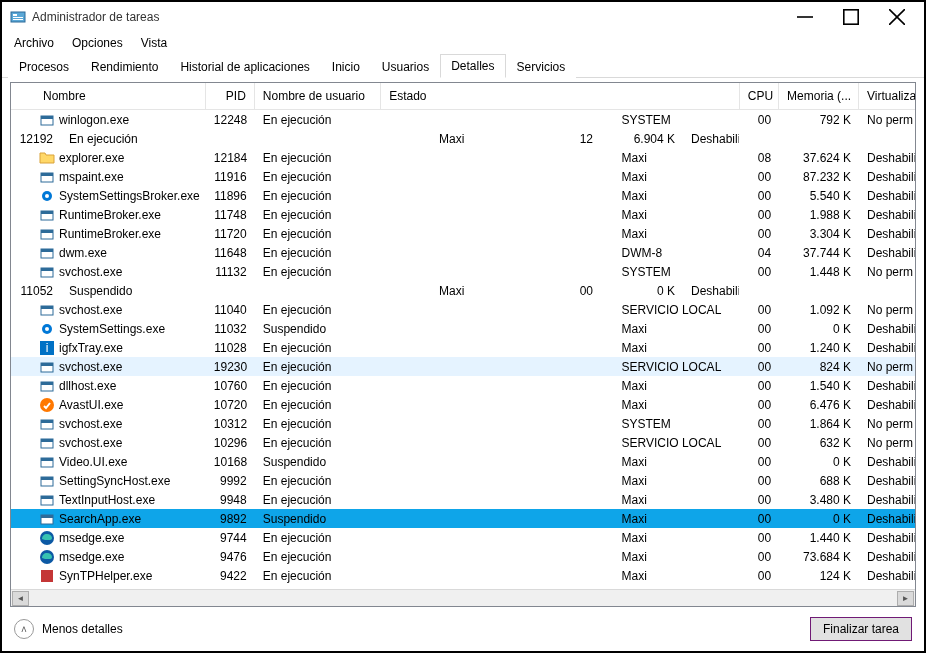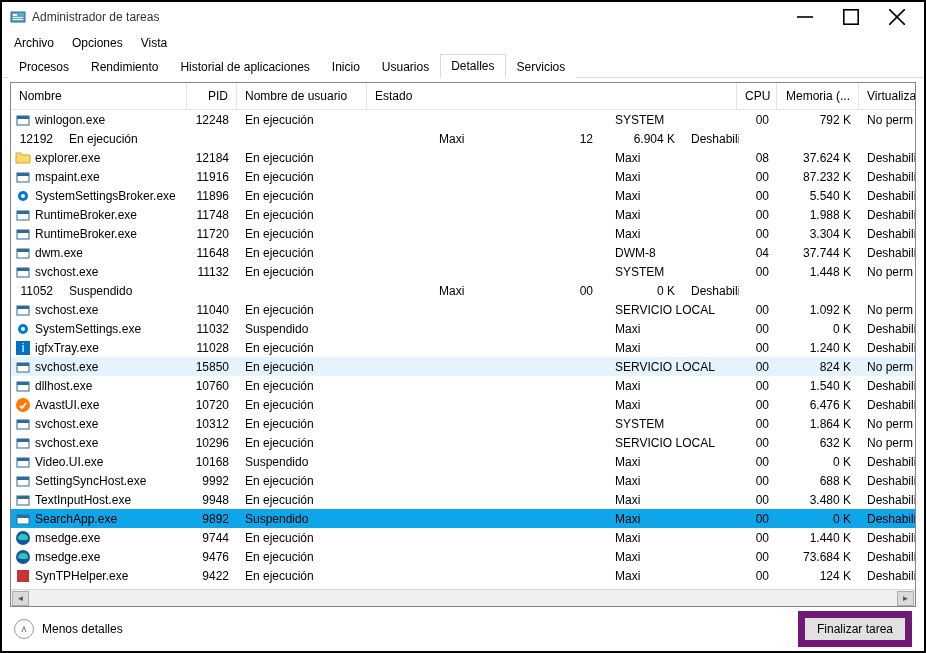--- a/index.html
+++ b/index.html
@@ -32,24 +32,24 @@
 .cell.right { text-align: right; }
 .name-cell { display:flex; align-items:center; gap:4px; padding-left:4px;}
 .proc-icon { width:16px; height:16px; flex:0 0 16px; display:flex; align-items:center; justify-content:center;}
 
 .hscroll { height: 17px; border-top: 1px solid #d9d9d9; background: #f0f0f0; display:flex; align-items:center; justify-content:space-between; padding:0 1px;}
 .hscroll-btn { width:17px;height:15px; background:#dadada; border:1px solid #adadad; display:flex;align-items:center;justify-content:center; font-size:8px; color:#555;}
 
 .footer { height: 44px; display: flex; align-items: center; justify-content: space-between; padding: 0 12px; }
 .fewer { display: flex; align-items: center; gap: 8px; cursor: default; }
 .fewer-icon { width: 20px; height: 20px; border: 1px solid #999; border-radius: 50%; display: flex; align-items: center; justify-content: center; font-size:10px; color:#555;}
-.end-btn { border: 7px solid #701a75; background: #e1e1e1; padding: 4px 12px; font-size: 12px; cursor: default; }
-
-
-.c-name   { width: 176px; }
+.end-btn { border: 1px solid #701a75; background: #e1e1e1; padding: 4px 12px; font-size: 12px; cursor: default; }
+
+
+.c-name   { width: 176px; margin-left: 24px; }
 .c-pid    { width: 50px; }
 .c-status { width: 370px; }
 .c-user   { width: 130px; }
 .c-cpu    { width: 40px; }
 .c-mem    { width: 82px; }
 .c-virt   { width: 56px; flex: 0 0 56px; border-right:none;}
 
 
 svg { width:16px; height:16px; }
 </style>
@@ -320,21 +320,21 @@
       <div class="row highlight">
         <div class="cell c-name name-cell">
           <span class="proc-icon">
             <svg viewBox="0 0 16 16">
               <rect x="2" y="4" width="12" height="9" fill="#fff" stroke="#2d6b99"></rect>
               <rect x="2" y="4" width="12" height="3" fill="#2d6b99"></rect>
             </svg>
           </span>
           <span>svchost.exe</span>
         </div>
-        <div class="cell c-pid right">15850</div>
+        <div class="cell c-pid right">19230</div>
         <div class="cell c-status">En ejecución</div>
         <div class="cell c-user">SERVICIO LOCAL</div>
         <div class="cell c-cpu right">00</div>
         <div class="cell c-mem right">824 K</div>
         <div class="cell c-virt">No perm</div>
       </div>
       <div class="row">
         <div class="cell c-name name-cell">
           <span class="proc-icon">
             <svg viewBox="0 0 16 16">

